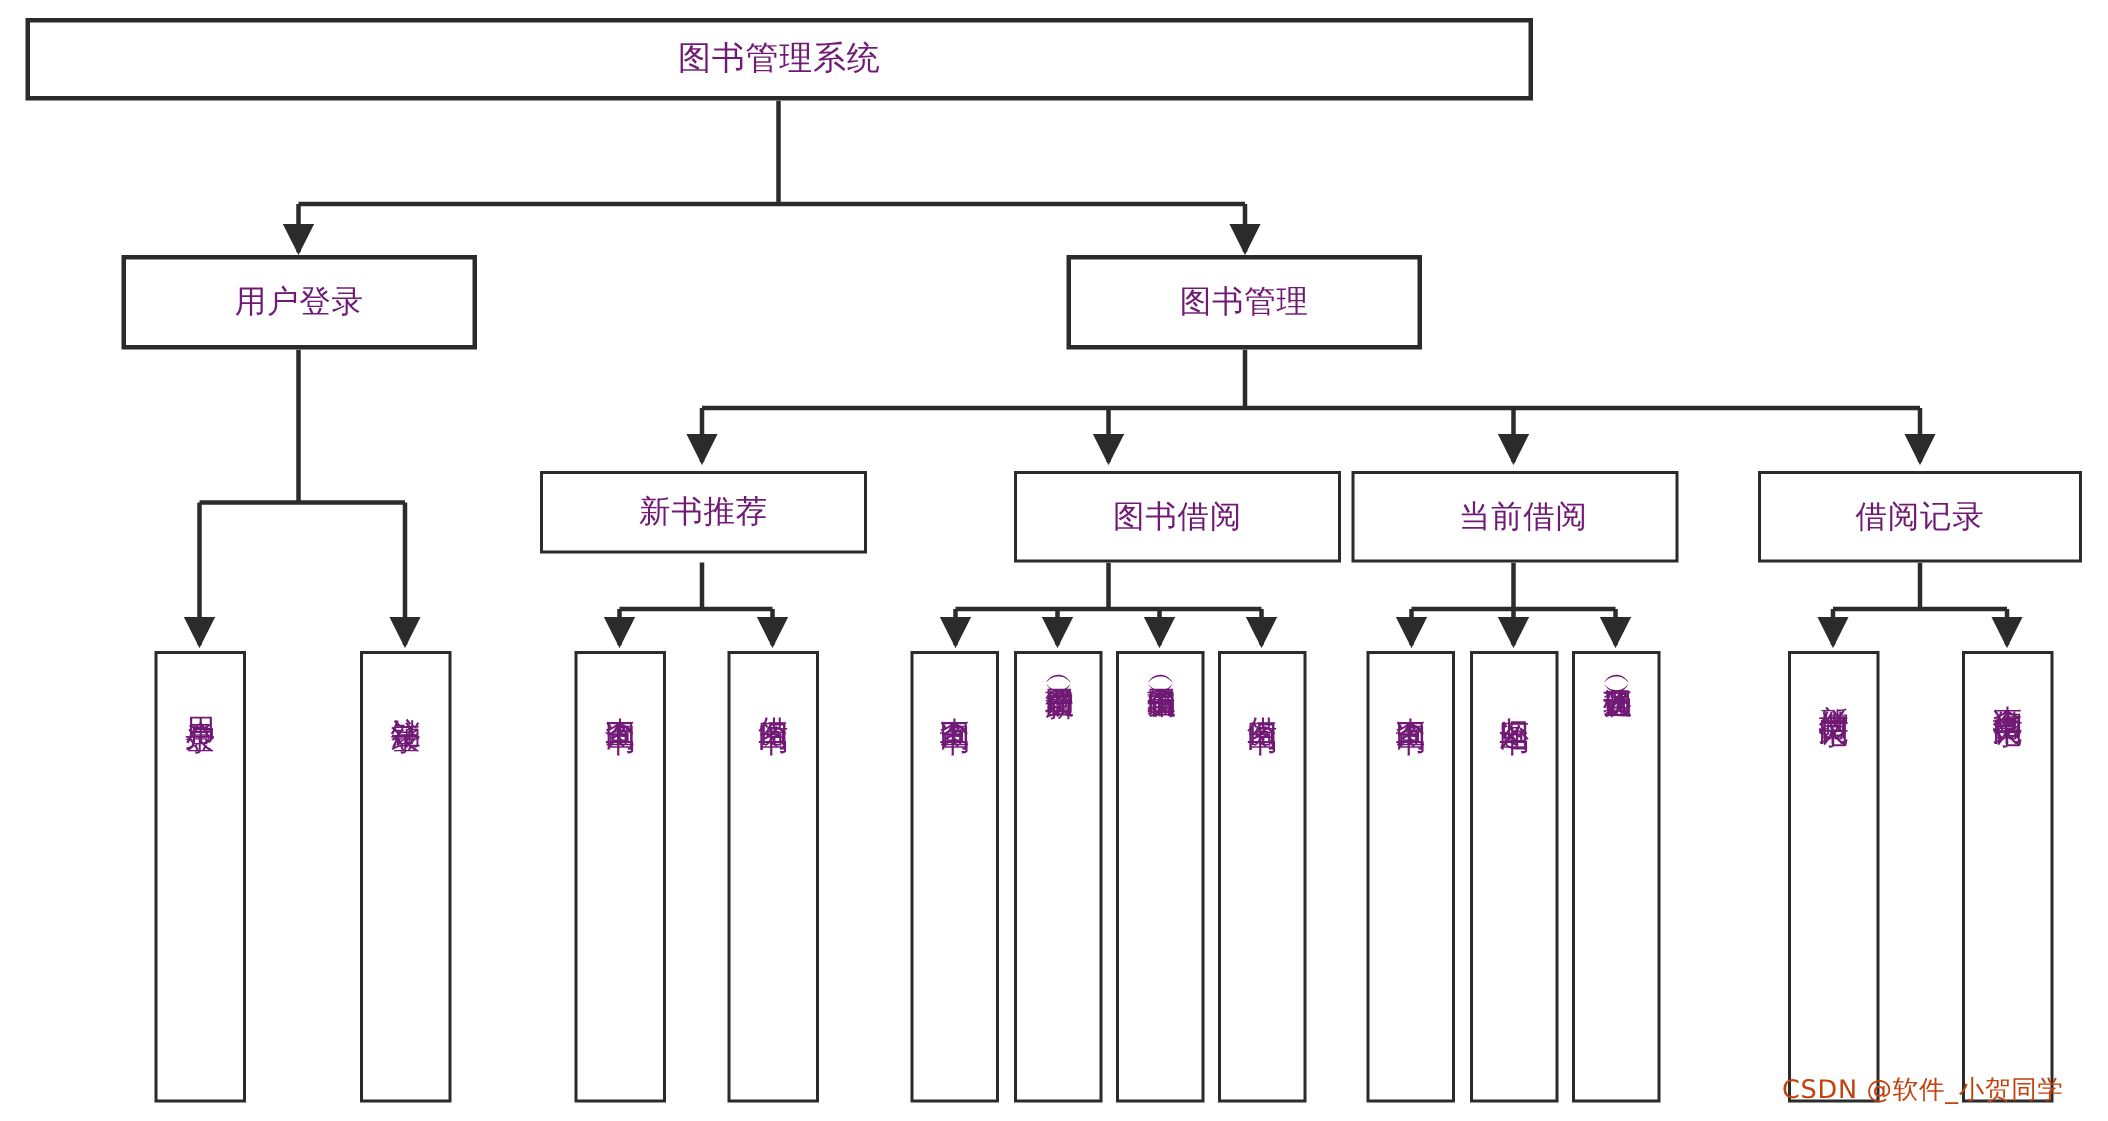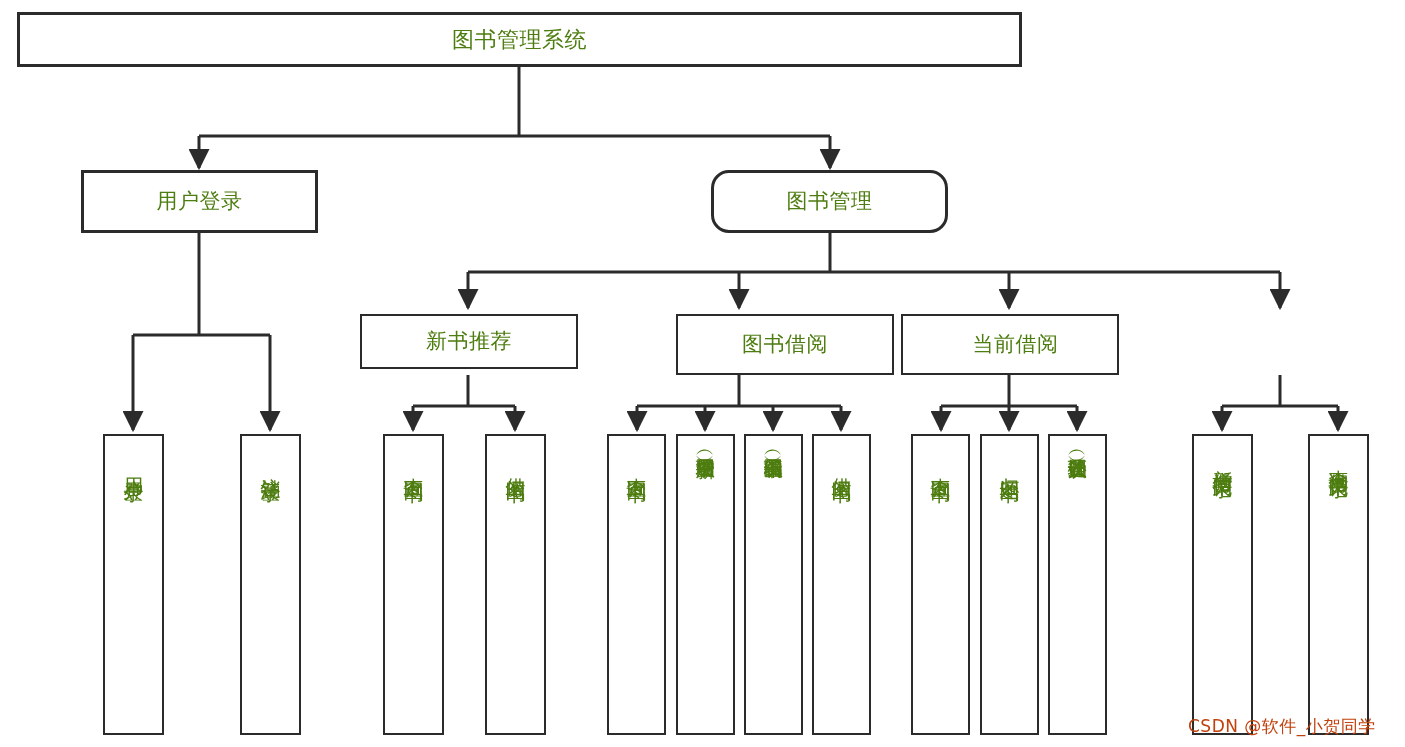--- a/index.html
+++ b/index.html
@@ -26,21 +26,21 @@
     height: 747px;
   }
   .node {
     position: absolute;
     box-sizing: border-box;
     background: #ffffff;
     border: 2px solid #2b2b2b;
     display: flex;
     align-items: center;
     justify-content: center;
-    color: #4d7c0f;
+    color: #701a75;
   }
   .node.level0 {
     border-width: 3px;
   }
   .node.level1 {
     border-width: 3px;
   }
   .node.level2 {
     border-width: 2px;
   }
@@ -145,36 +145,39 @@
   </svg>
 
   <div class="node level0" style="left:17px; top:12px; width:1005px; height:55px;">
     <span class="node-label">图书管理系统</span>
   </div>
 
   <div class="node level1" style="left:81px; top:170px; width:237px; height:63px;">
     <span class="node-label">用户登录</span>
   </div>
 
-  <div class="node level1" style="left:711px; top:170px; width:237px; height:63px;border-radius:18px;">
+  <div class="node level1" style="left:711px; top:170px; width:237px; height:63px;">
     <span class="node-label">图书管理</span>
   </div>
 
   <div class="node level2" style="left:360px; top:314px; width:218px; height:55px;">
     <span class="node-label">新书推荐</span>
   </div>
 
   <div class="node level2" style="left:631px; top:314px; width:218px; height:61px;margin-left:45px;">
     <span class="node-label">图书借阅</span>
   </div>
 
   <div class="node level2" style="left:901px; top:314px; width:218px; height:61px;padding-left:11px;">
     <span class="node-label">当前借阅</span>
   </div>
 
+  <div class="node level2" style="left:1172px; top:314px; width:216px; height:61px;">
+    <span class="node-label">借阅记录</span>
+  </div>
 
   <div class="node leaf" style="left:103px; top:434px; width:61px; height:301px;">
     <span class="node-label">用户登录</span>
   </div>
   <div class="node leaf" style="left:240px; top:434px; width:61px; height:301px;">
     <span class="node-label">注销登录</span>
   </div>
 
   <div class="node leaf" style="left:383px; top:434px; width:61px; height:301px;">
     <span class="node-label">查询图书</span>

